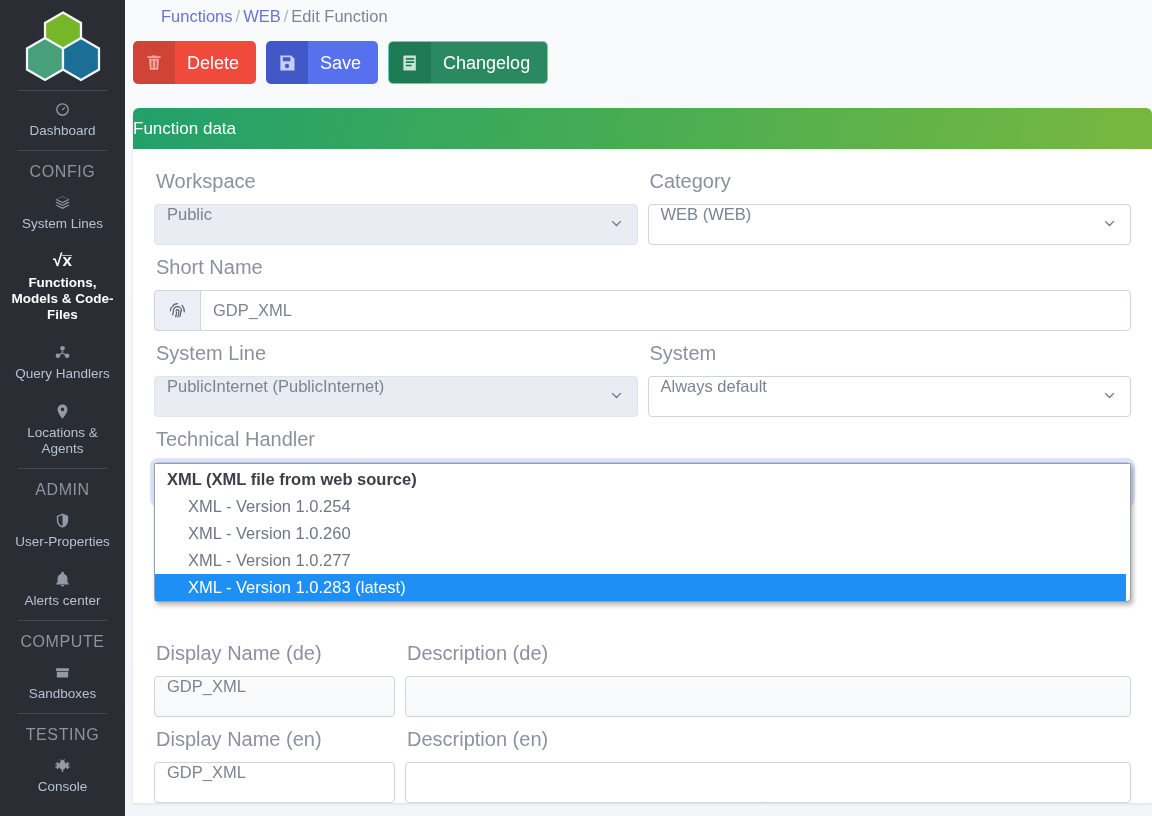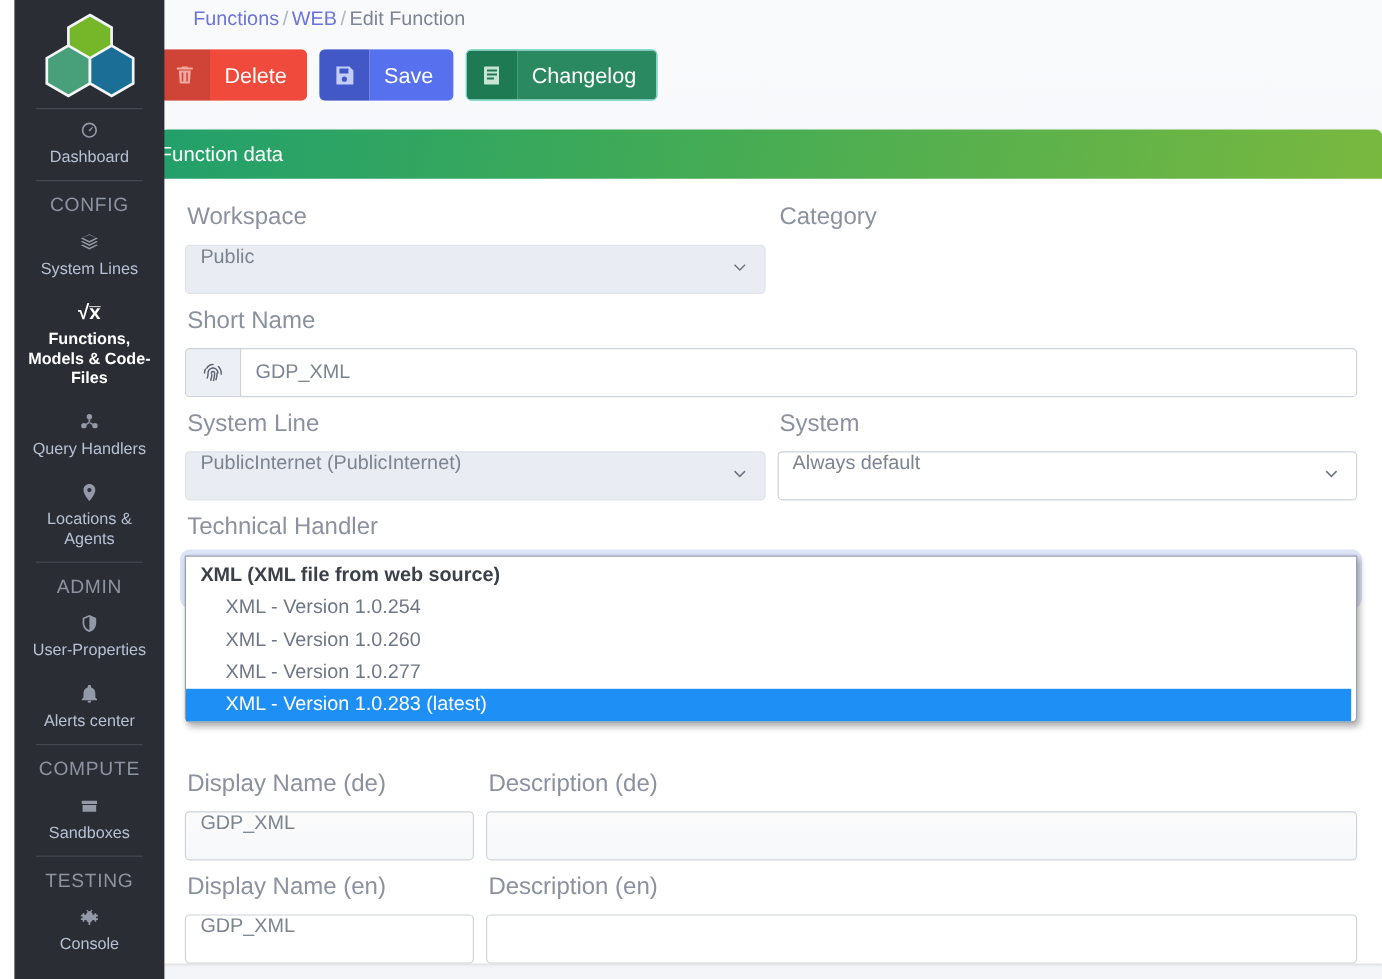--- a/index.html
+++ b/index.html
@@ -17,21 +17,20 @@
     width: 9px; height: 114px; background: #ffffff; z-index: 5;
   }
 
   
   .sidebar {
     position: absolute; left: 0; top: 0;
     width: 125px; height: 816px;
     background: #2a2d33;
     z-index: 6;
     overflow: hidden;
-    margin-left: 12px;
   }
   .logo-wrap {
     height: 90px; display: flex; align-items: center; justify-content: center;
     padding-top: 4px;
   }
   .logo-svg { width: 76px; height: 72px; display: block; }
 
   .side-div {
     height: 1px; background: #454851; margin: 0 18px;
   }
@@ -351,20 +350,28 @@
               <span>Public</span>
               <span class="chev">
                 <svg viewBox="0 0 24 24">
                     <polyline points="5,9 12,16 19,9"></polyline>
                   </svg>
               </span>
             </div>
           </div>
           <div class="col">
             <div class="fld-label">Category</div>
+            <div class="ctl">
+              <span>WEB (WEB)</span>
+              <span class="chev">
+                <svg viewBox="0 0 24 24">
+                    <polyline points="5,9 12,16 19,9"></polyline>
+                  </svg>
+              </span>
+            </div>
           </div>
         </div>
 
         <div class="row">
           <div class="col-full">
             <div class="fld-label">Short Name</div>
             <div class="input-group">
               <span class="input-prefix">
                 <svg viewBox="0 0 24 24" fill="none" stroke="#5d6472" stroke-width="1.4" stroke-linecap="round">
                   <path d="M12 4.2c-2.6 0-4.8 1.5-5.9 3.6"></path>

